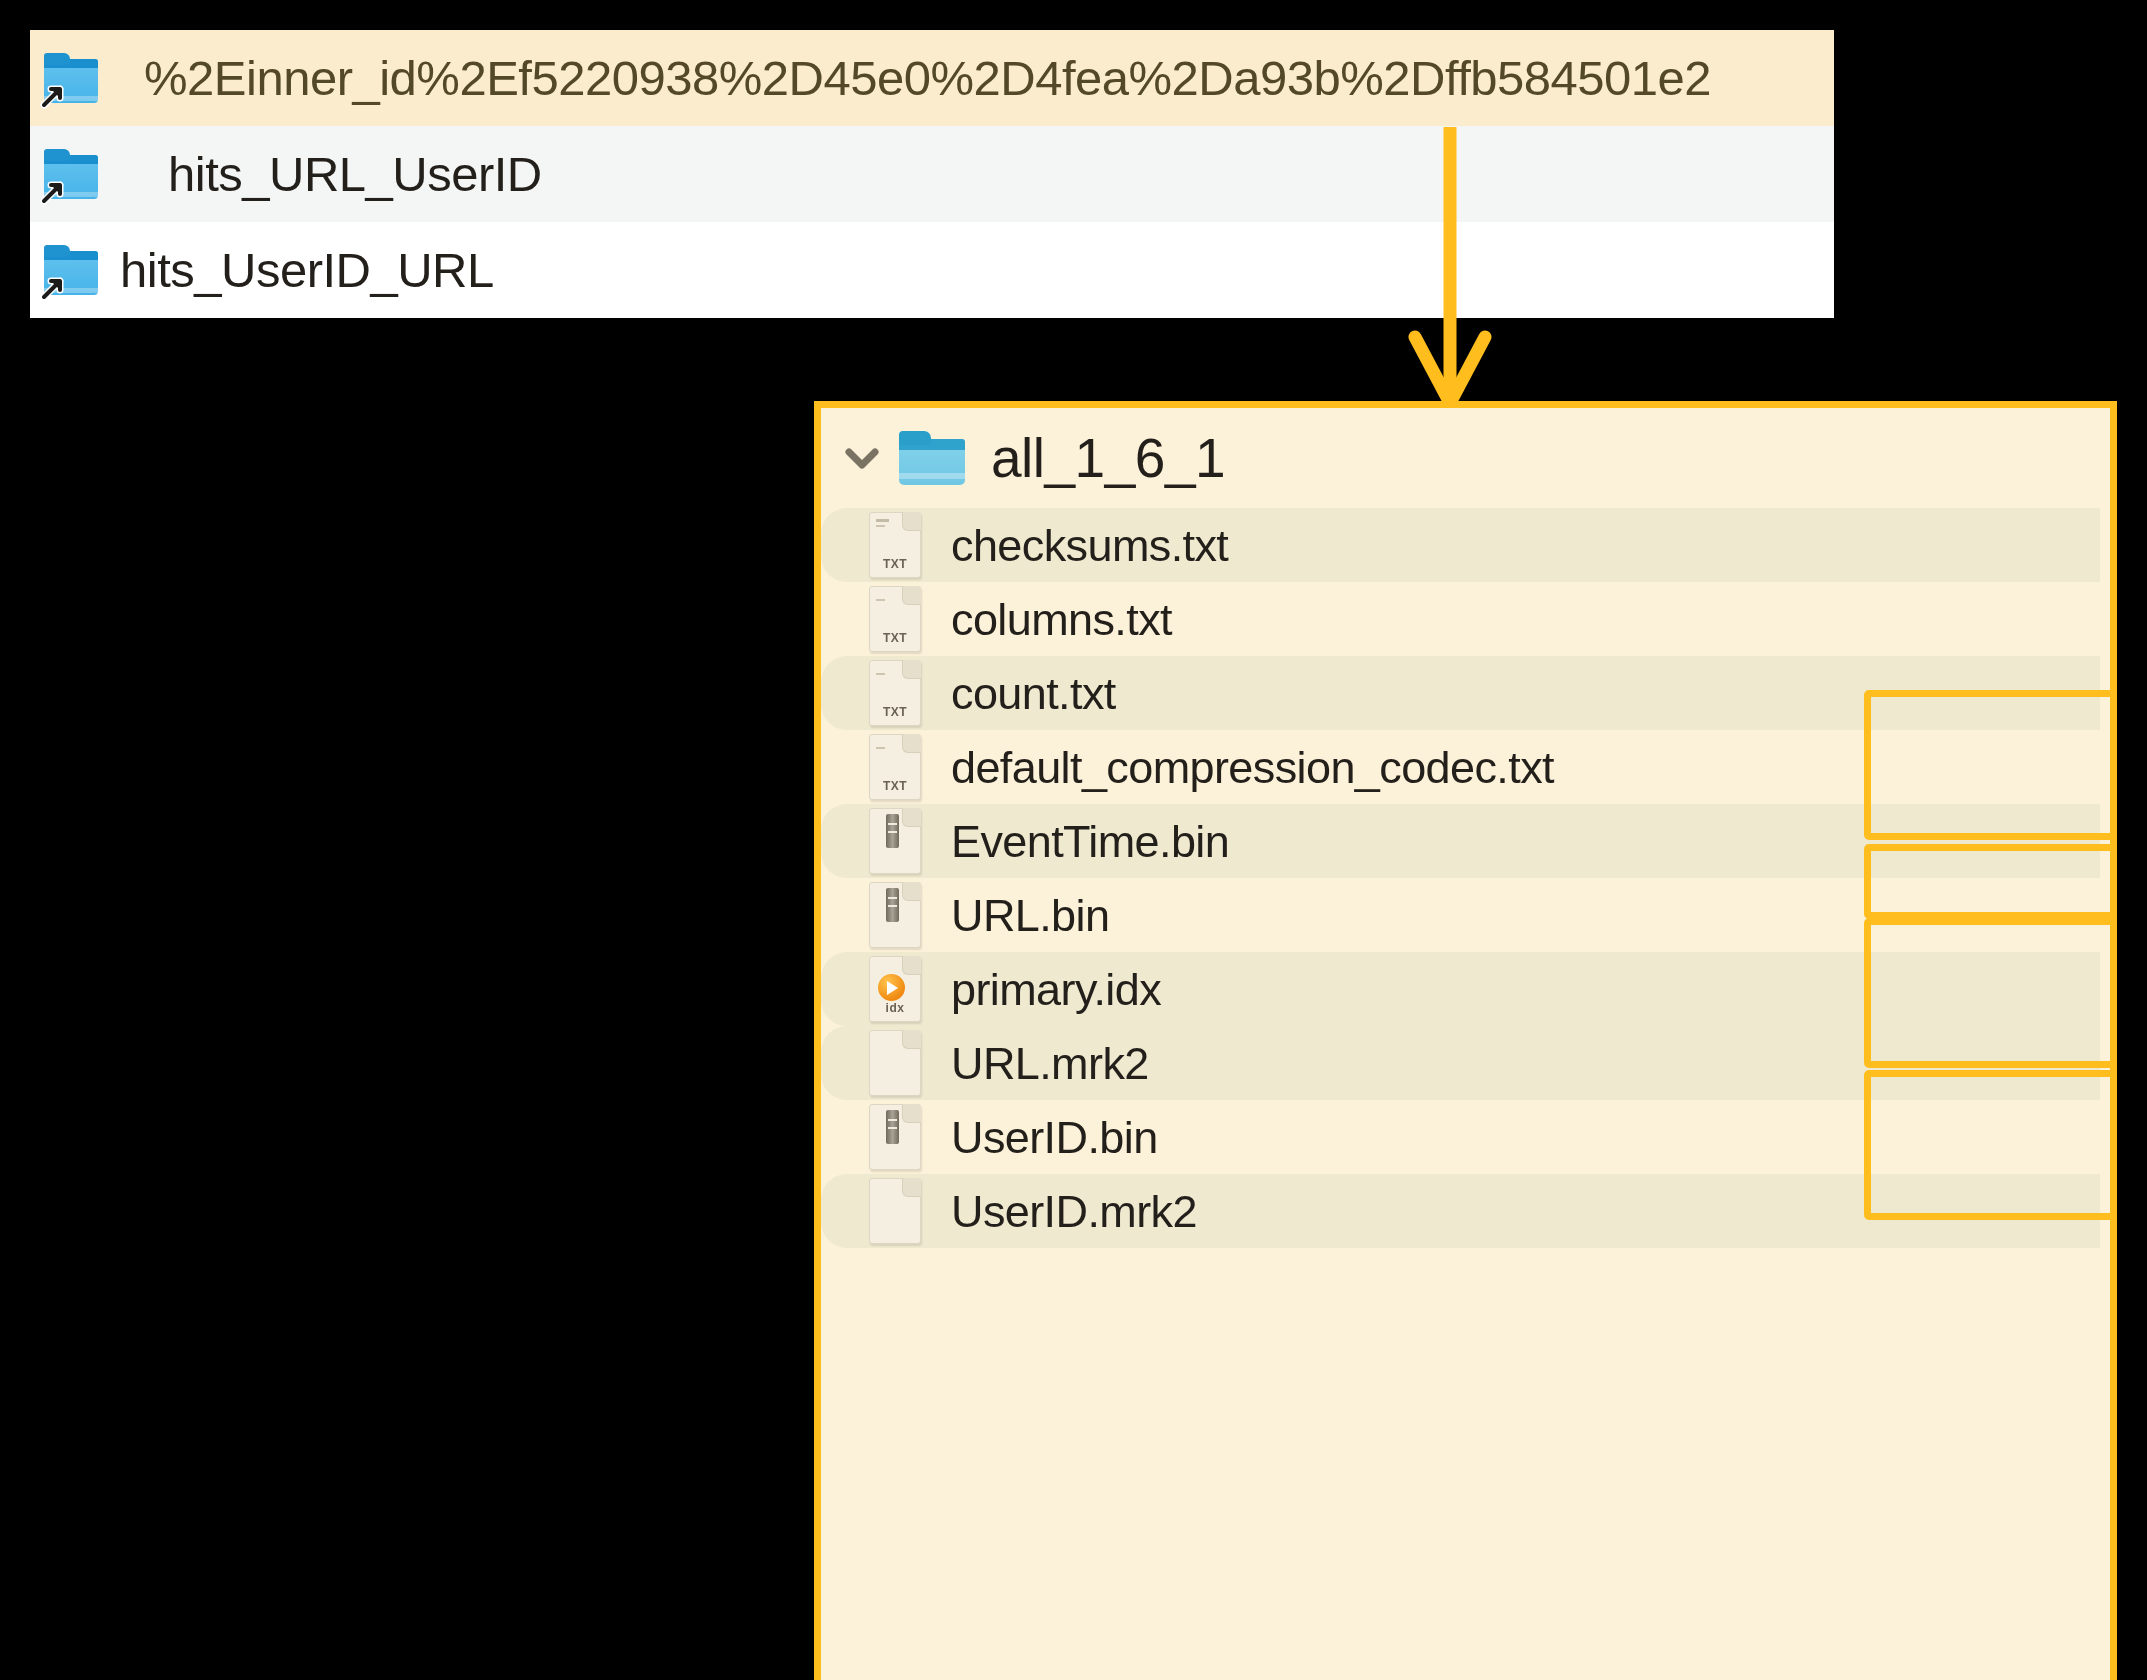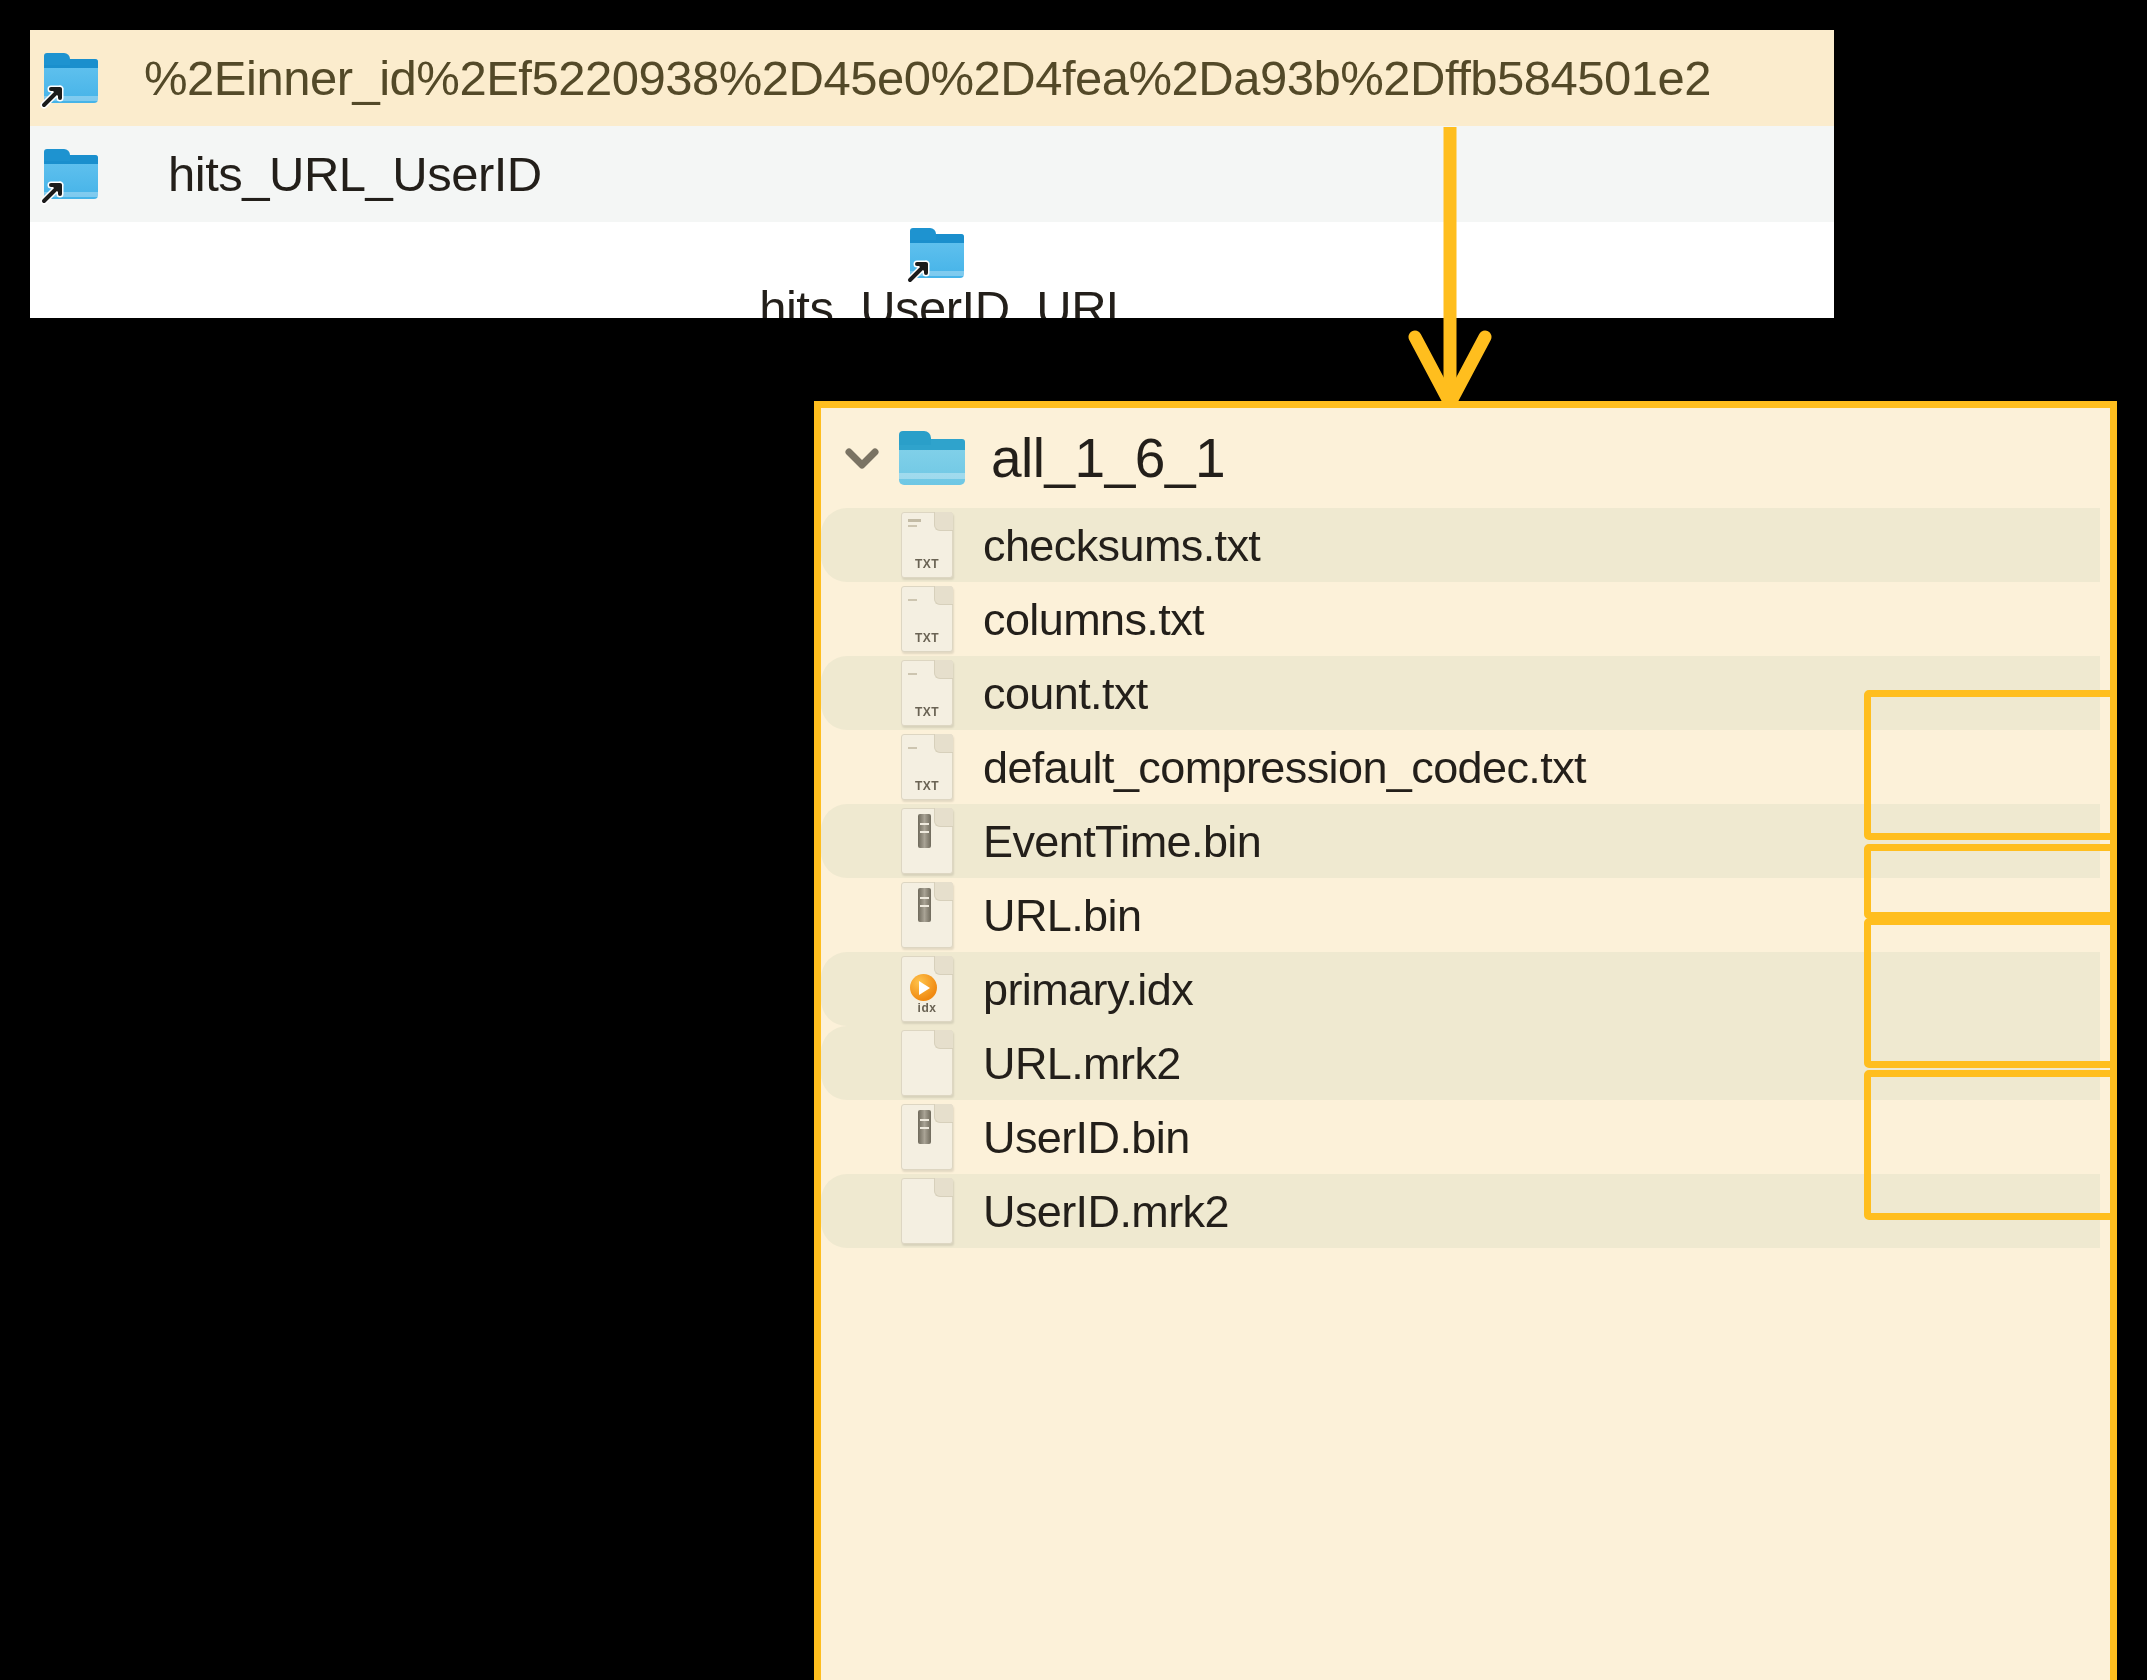--- a/index.html
+++ b/index.html
@@ -30,21 +30,21 @@
   }
   .top-row {
     height: 96px;
     display: flex;
     align-items: center;
     padding-left: 10px;
     white-space: nowrap;
   }
   .top-row.selected   { background: #fbeccd; gap: 24px; }
   .top-row.alt        { background: #f4f6f5; gap: 48px; }
-  .top-row.plain      { background: #ffffff; flex-direction: column; }
+  .top-row.plain      { background: #ffffff; }
 
   .top-row .row-label {
     font-size: 49px;
     line-height: 1;
     color: #231f1a;
     letter-spacing: -0.5px;
     padding-left: 18px;
   }
   .top-row.selected .row-label { color: #534928; }
 
@@ -166,21 +166,21 @@
     color: #231f1a;
     letter-spacing: -0.5px;
   }
 
   
   .file-row {
     position: relative;
     display: flex;
     align-items: center;
     height: 74px;
-    padding-left: 80px;
+    padding-left: 48px;
     white-space: nowrap;
     margin: 0 10px 0 0;
   }
   .file-row.stripe {
     background: #efe9d0;
     border-radius: 26px 0 0 26px;
   }
 
   .file-icon {
     position: relative;

